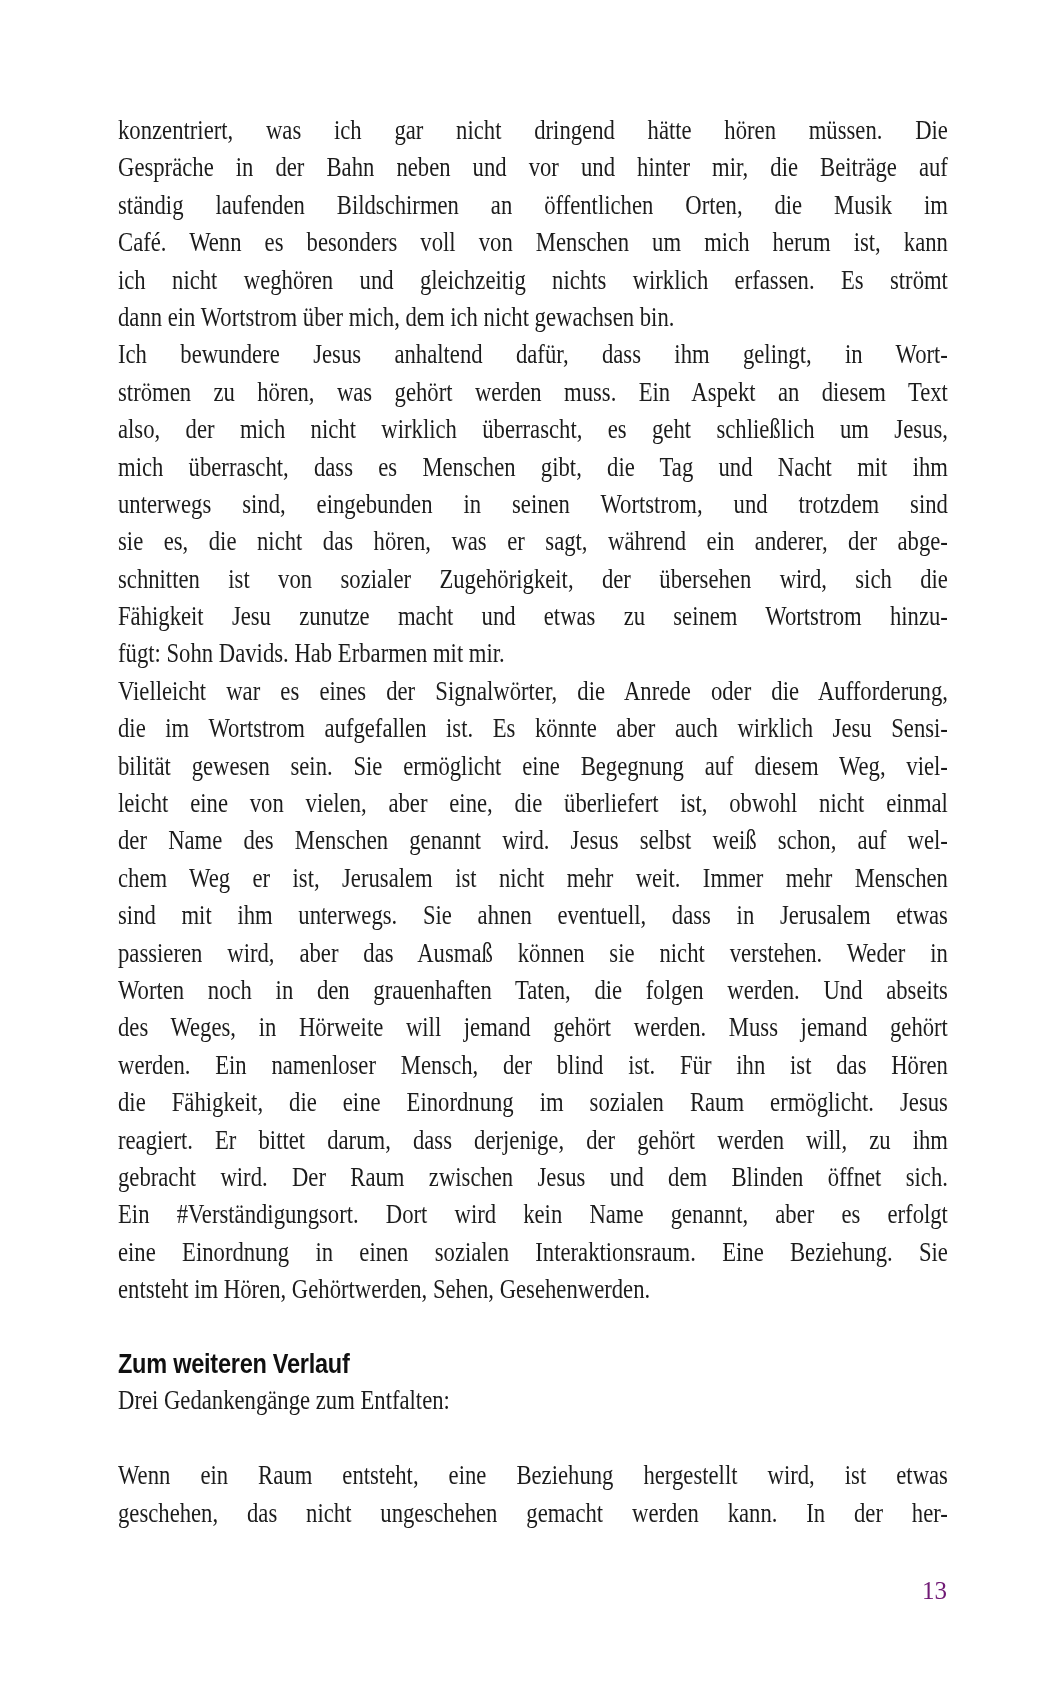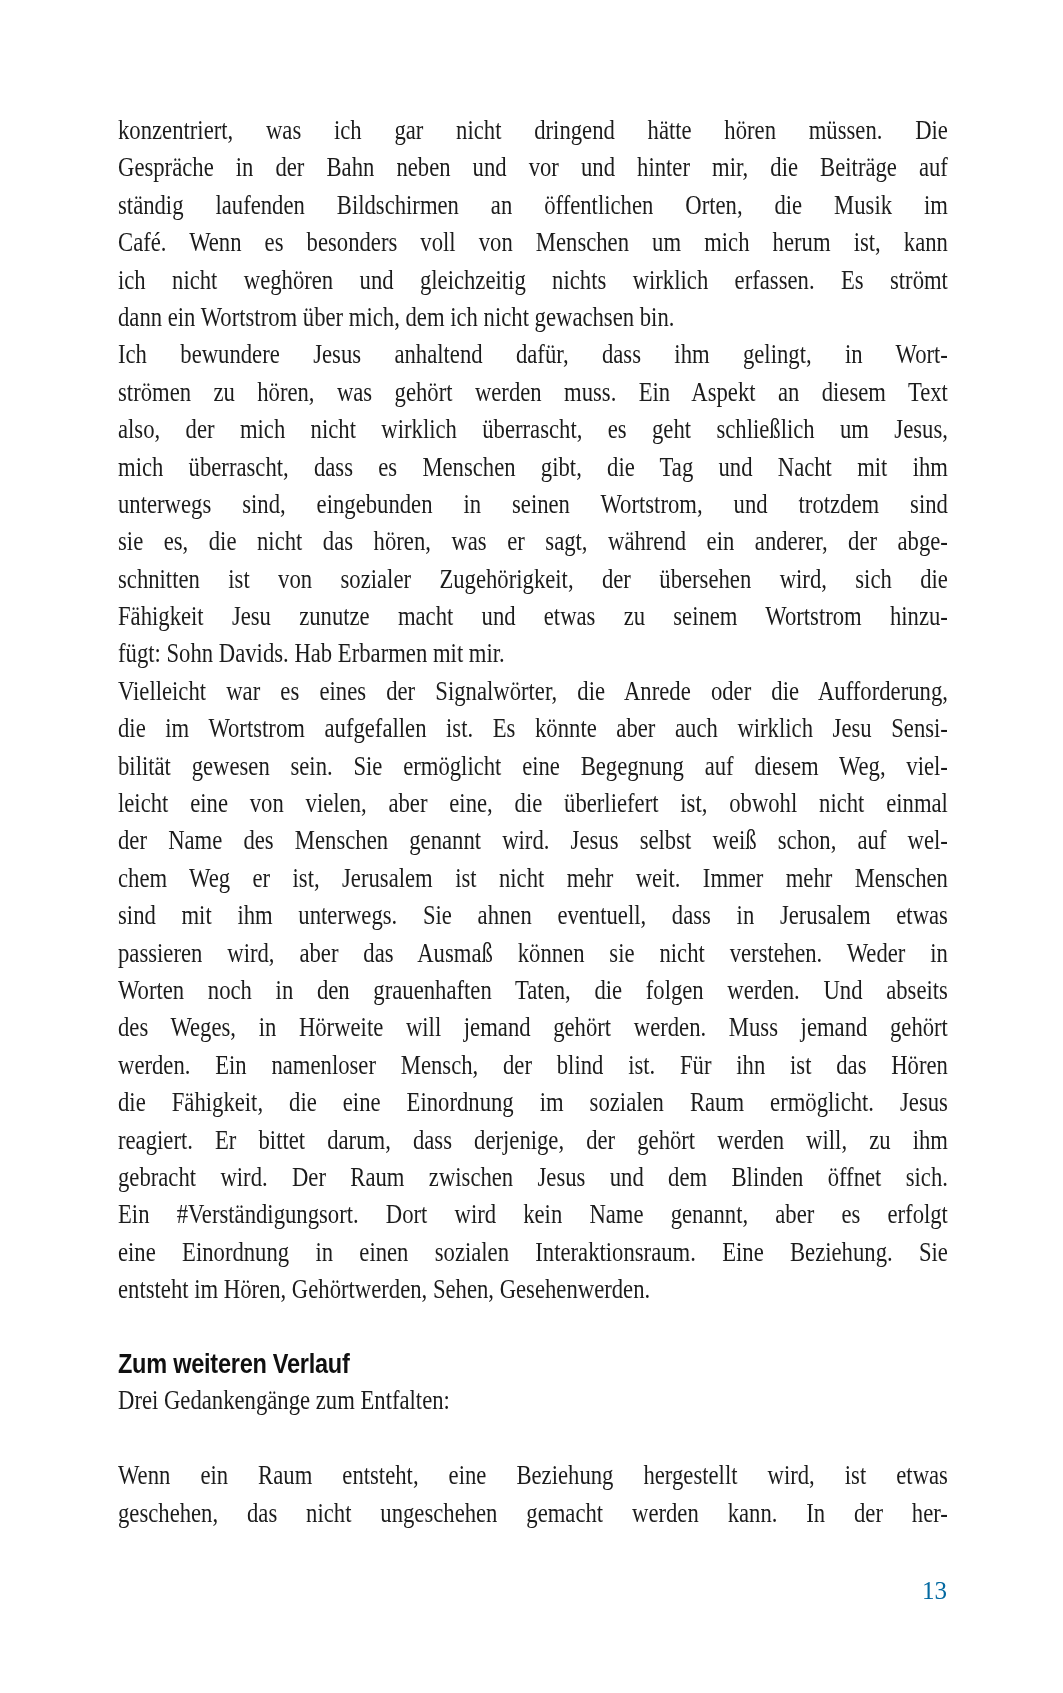--- a/index.html
+++ b/index.html
@@ -54,21 +54,21 @@
     color: #101010;
     white-space: nowrap;
   }
   .section-para { margin-top: 38px; }
   .page-number {
     position: absolute;
     top: 1576px;
     right: 116px;
     font-size: 25px;
     line-height: 30px;
-    color: #0369a1;
+    color: #701a75;
   }
 </style>
 </head>
 <body>
 
 <div class="page">
 
   <div class="text-block">
 
     <div class="paragraph">

